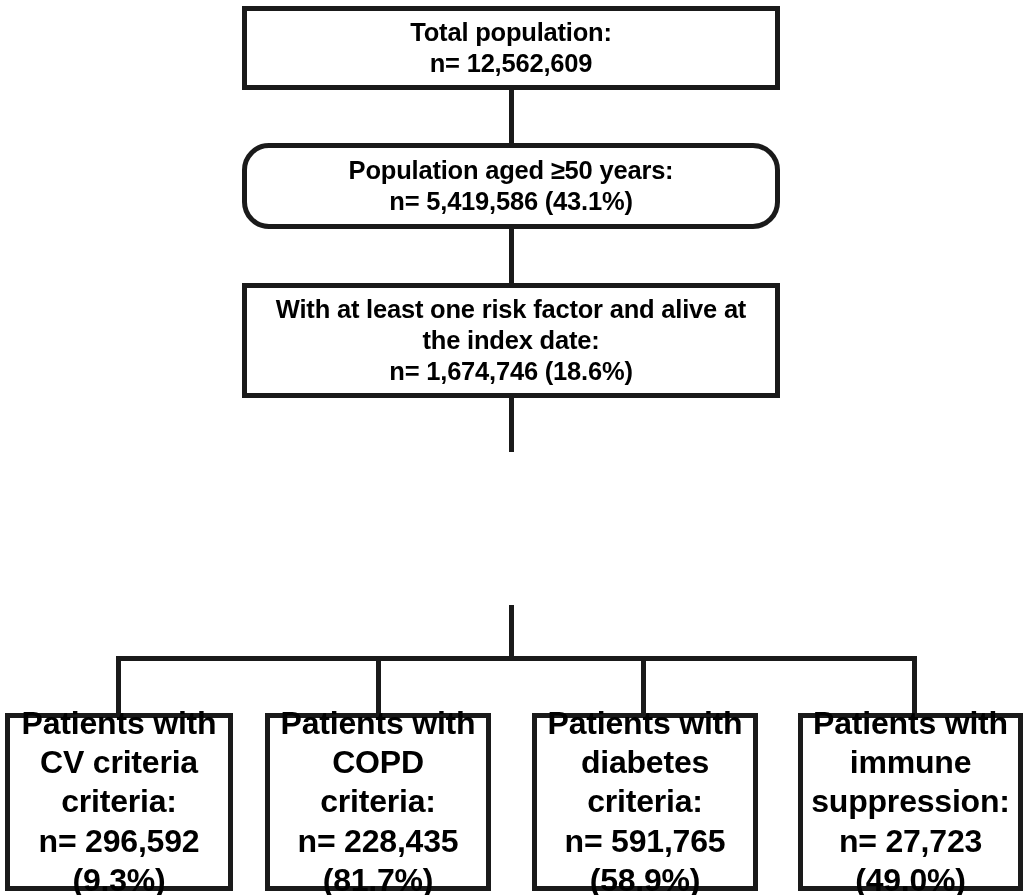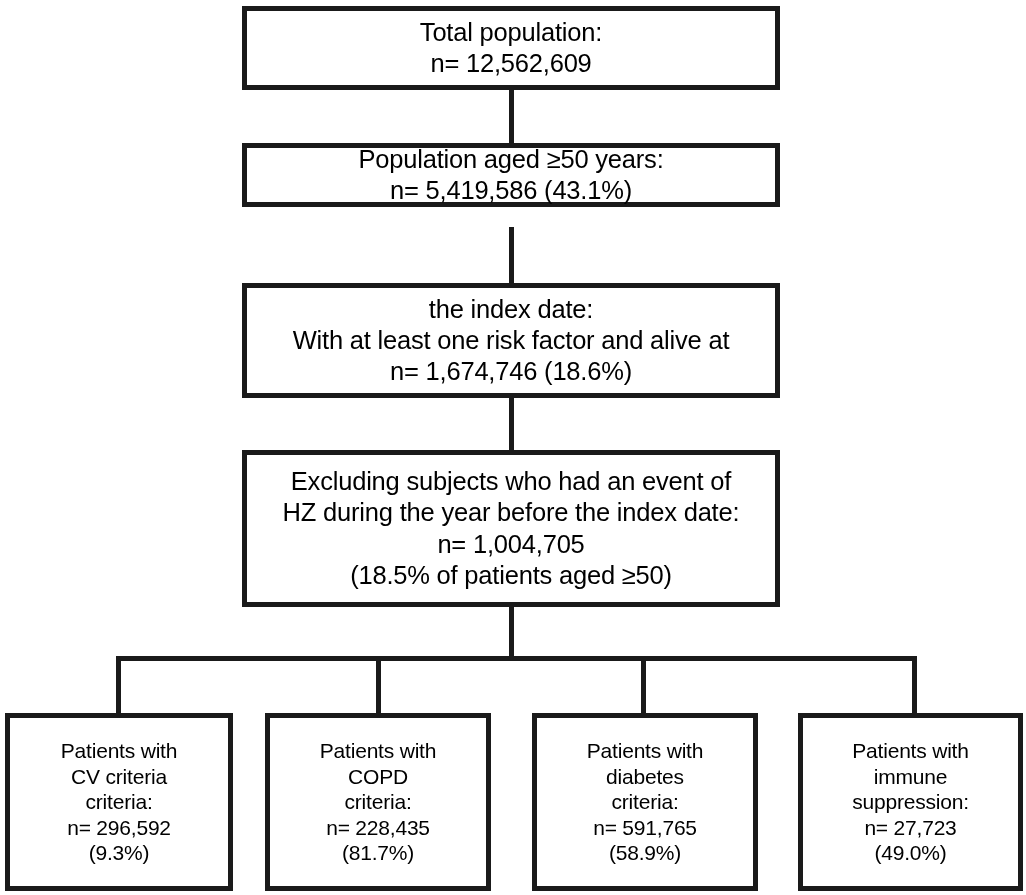--- a/index.html
+++ b/index.html
@@ -21,44 +21,44 @@
   .node {
     position: absolute;
     box-sizing: border-box;
     border: 5px solid #1a1a1a;
     background: #ffffff;
     display: flex;
     flex-direction: column;
     align-items: center;
     justify-content: center;
     text-align: center;
-    font-weight: normal;
+    font-weight: bold;
     letter-spacing: -0.2px;
   }
   .node .line {
     display: block;
     white-space: nowrap;
     line-height: 1.22;
   }
   
   .main-node {
     left: 242px;
     width: 538px;
     font-size: 25.5px;
   }
   #node-total        { top: 6px;   height: 84px; }
-  #node-aged50       { top: 143px; height: 64px; }
+  #node-aged50       { top: 143px; height: 86px; border-radius: 27px; }
   #node-riskfactor   { top: 283px; height: 115px; }
   #node-excluding    { top: 450px; height: 157px; }
 
   
   .leaf-node {
     top: 713px;
     height: 178px;
-    font-size: 21px;
+    font-size: 32px;
   }
   #node-cv       { left: 5px;   width: 228px; }
   #node-copd     { left: 265px; width: 226px; }
   #node-diabetes { left: 532px; width: 226px; }
   #node-immune   { left: 798px; width: 225px; }
 
   
   .vline {
     position: absolute;
     width: 5px;
@@ -94,33 +94,27 @@
   <div class="vline" id="conn-1-2"></div>
 
   <div class="node main-node" id="node-aged50">
     <span class="line">Population aged ≥50 years:</span>
     <span class="line">n= 5,419,586 (43.1%)</span>
   </div>
 
   <div class="vline" id="conn-2-3"></div>
 
   <div class="node main-node" id="node-riskfactor">
+    <span class="line">With at least one risk factor and alive at</span>
     <span class="line">the index date:</span>
-    <span class="line">With at least one risk factor and alive at</span>
     <span class="line">n= 1,674,746 (18.6%)</span>
   </div>
 
   <div class="vline" id="conn-3-4"></div>
 
-  <div class="node main-node" id="node-excluding">
-    <span class="line">Excluding subjects who had an event of</span>
-    <span class="line">HZ during the year before the index date:</span>
-    <span class="line">n= 1,004,705</span>
-    <span class="line">(18.5% of patients aged ≥50)</span>
-  </div>
 
   <div class="vline" id="conn-4-bus"></div>
   <div class="hline" id="bus-bar"></div>
   <div class="vline" id="drop-cv"></div>
   <div class="vline" id="drop-copd"></div>
   <div class="vline" id="drop-diabetes"></div>
   <div class="vline" id="drop-immune"></div>
 
   <div class="node leaf-node" id="node-cv">
     <span class="line">Patients with</span>

